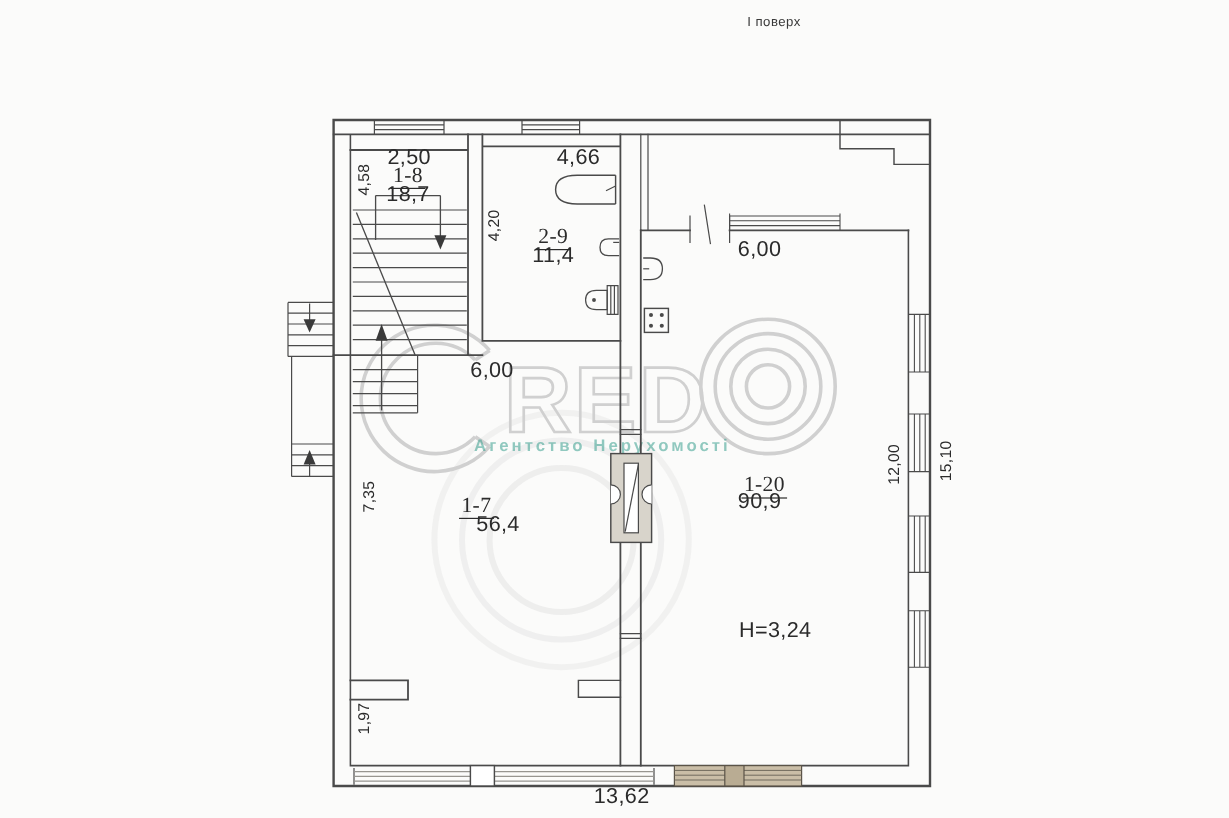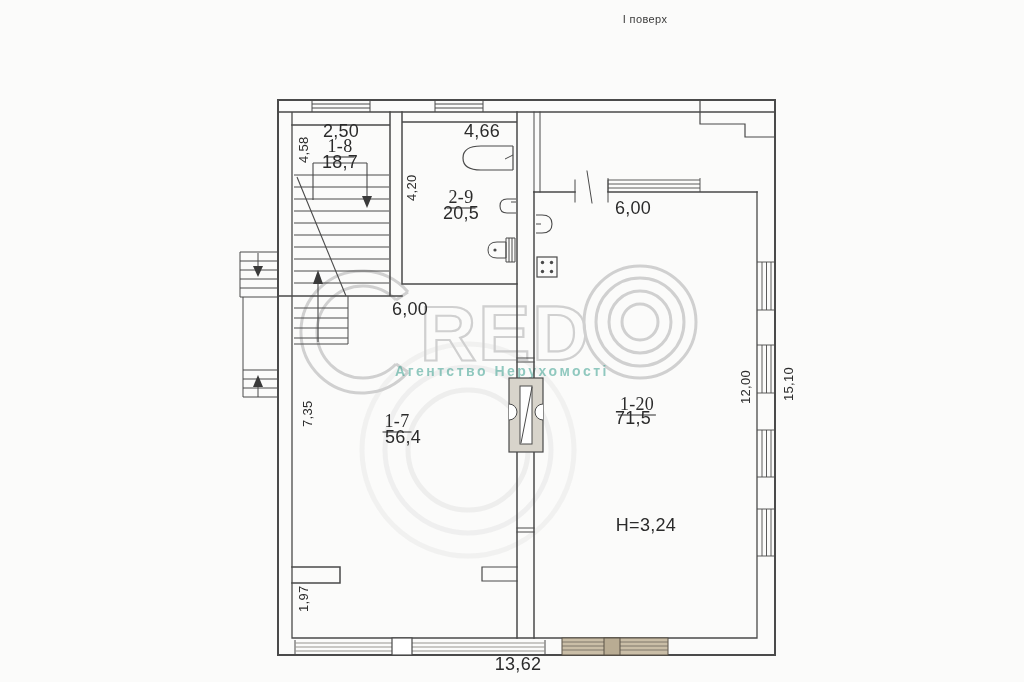--- a/index.html
+++ b/index.html
@@ -155,35 +155,35 @@
   <div class="lbl" style="left:340px;top:162px">18,7</div>
   <div class="vlbl" style="left:303px;top:163px">
       <span>4,58</span>
     </div>
 
   <div class="lbl" style="left:482px;top:131px">4,66</div>
   <div class="vlbl" style="left:411px;top:201px">
       <span>4,20</span>
     </div>
   <div class="lbl" style="left:461px;top:197px"><span class="frac">2-9</span></div>
-  <div class="lbl" style="left:461px;top:213px">20,5</div>
+  <div class="lbl" style="left:461px;top:213px">11,4</div>
 
   <div class="lbl" style="left:410px;top:309px">6,00</div>
   <div class="lbl" style="left:397px;top:421px"><span class="frac">1-7</span></div>
-  <div class="lbl" style="left:403px;top:437px">56,4</div>
+  <div class="lbl" style="left:415px;top:437px">56,4</div>
   <div class="vlbl" style="left:307px;top:427px">
       <span>7,35</span>
     </div>
   <div class="vlbl" style="left:303px;top:612px">
       <span>1,97</span>
     </div>
 
   <div class="lbl" style="left:633px;top:208px">6,00</div>
   <div class="lbl" style="left:637px;top:404px"><span class="frac">1-20</span></div>
-  <div class="lbl" style="left:633px;top:418px">71,5</div>
+  <div class="lbl" style="left:633px;top:418px">90,9</div>
   <div class="lbl" style="left:646px;top:525px">H=3,24</div>
   <div class="vlbl" style="left:745px;top:404px">
       <span>12,00</span>
     </div>
   <div class="vlbl" style="left:788px;top:401px">
       <span>15,10</span>
     </div>
 
   <div class="lbl" style="left:518px;top:664px">13,62</div>
 </div>

